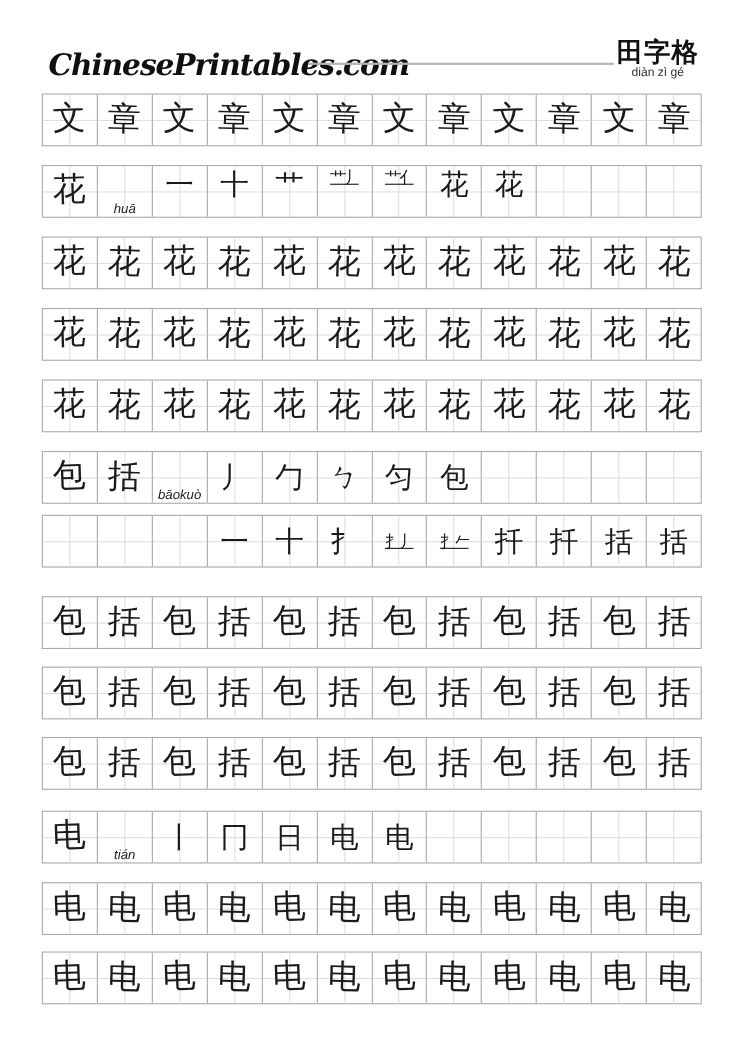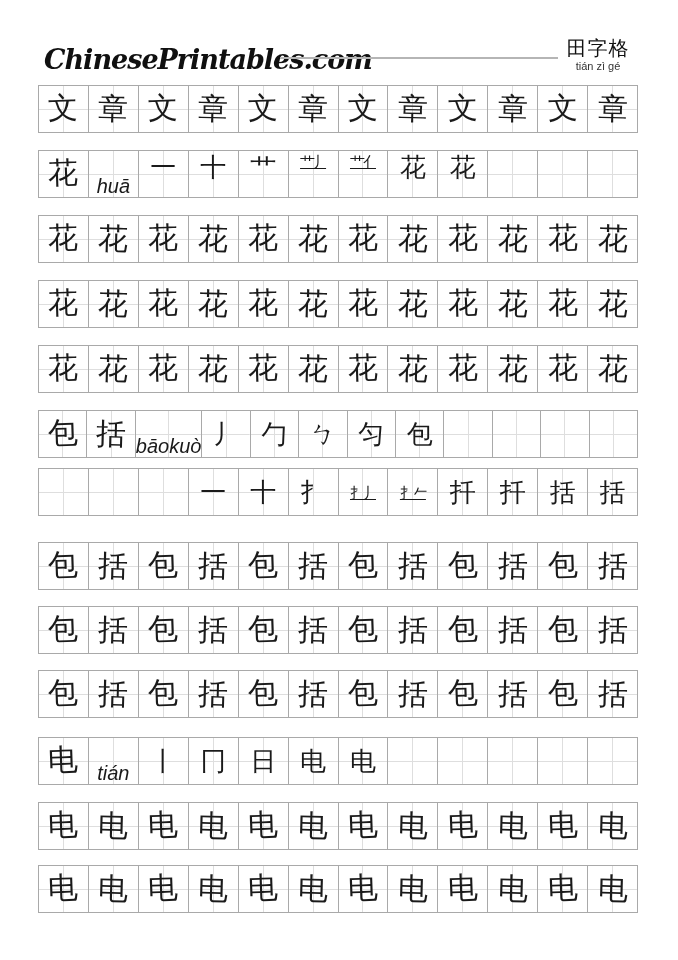--- a/index.html
+++ b/index.html
@@ -22,21 +22,21 @@
   }
   .header-rule{
     position:absolute;left:280px;top:57px;
     width:278px;height:2px;background:#b5b5b5;
   }
   .grid-label{
     position:absolute;right:40px;top:38px;
     width:80px;text-align:center;color:#111;
   }
   .grid-label .cn{
-    font-size:20px;font-weight:normal;line-height:20px;
+    font-size:24px;font-weight:bold;line-height:20px;
     letter-spacing:1px;
     text-align:center;
   }
   .grid-label .py{
     font-size:11px;color:#333;margin-top:2px;
   }
 
   
   .grid-row{
     position:absolute;left:38px;width:600px;height:48px;
@@ -57,35 +57,35 @@
     color:#1a1a1a;line-height:1;user-select:none;
     font-family:"Liberation Sans", sans-serif;
   }
   .kind-char{font-size:30px;}
   .grid-cell:nth-child(odd)  .kind-char{transform:rotate(-2deg) translateY(-1px);}
   .grid-cell:nth-child(even) .kind-char{transform:rotate(1.5deg);}
   .kind-stroke{font-size:26px;}
   .kind-stroke.multi{font-size:15px;letter-spacing:-2px;text-decoration:underline;}
   .strokes-top .kind-stroke{align-self:flex-start;padding-top:3px;}
   .kind-pinyin{
-    align-self:flex-end;font-size:20px;padding-bottom:1px;
+    align-self:flex-end;font-size:12px;padding-bottom:1px;
     font-style:italic;white-space:nowrap;z-index:2;
   }
 </style>
 </head>
 <body>
 
 <div class="page">
 
   <header>
     <div class="logo">ChinesePrintables.com</div>
     <div class="header-rule"></div>
     <div class="grid-label">
       <div class="cn">田字格</div>
-      <div class="py">tián zì gé</div>
+      <div class="py">diàn zì gé</div>
     </div>
   </header>
 
   <main id="grid-area">
       <div class="grid-row" style="top: 85px;">
         <div class="grid-cell">
           <span class="glyph kind-char">文</span>
         </div>
         <div class="grid-cell">
           <span class="glyph kind-char">章</span>

